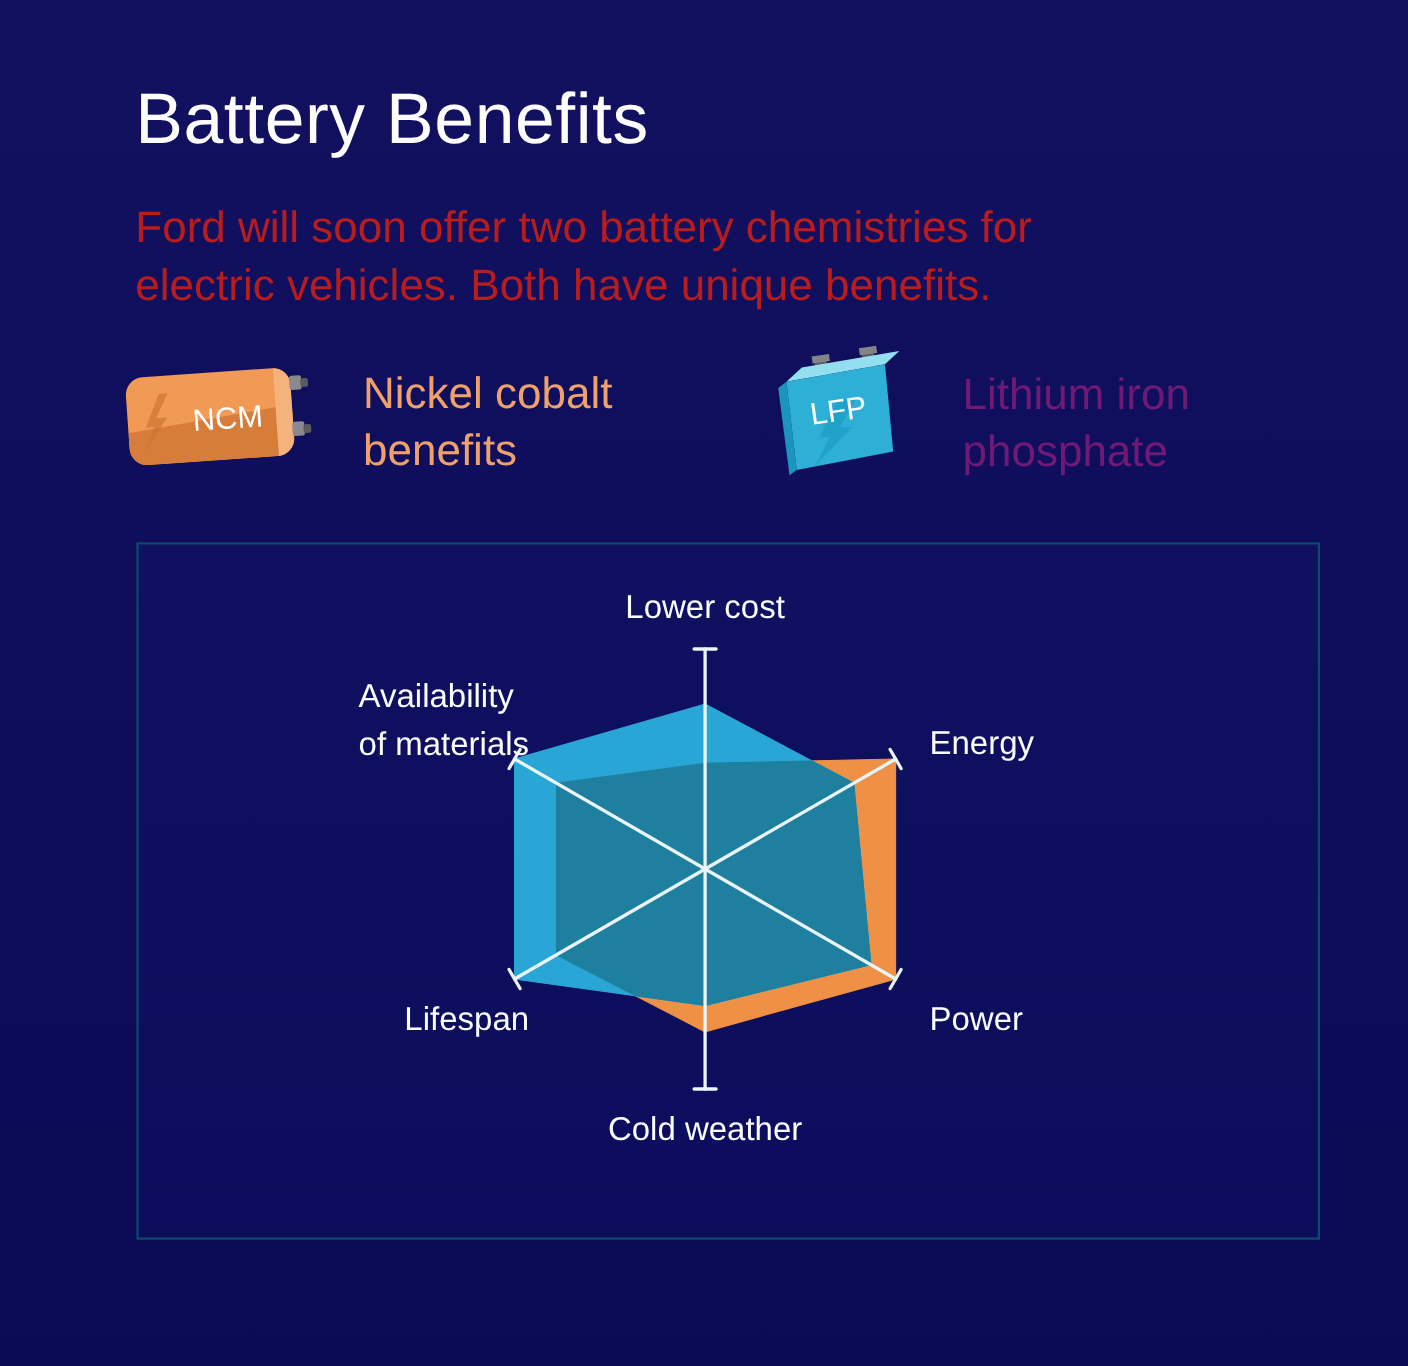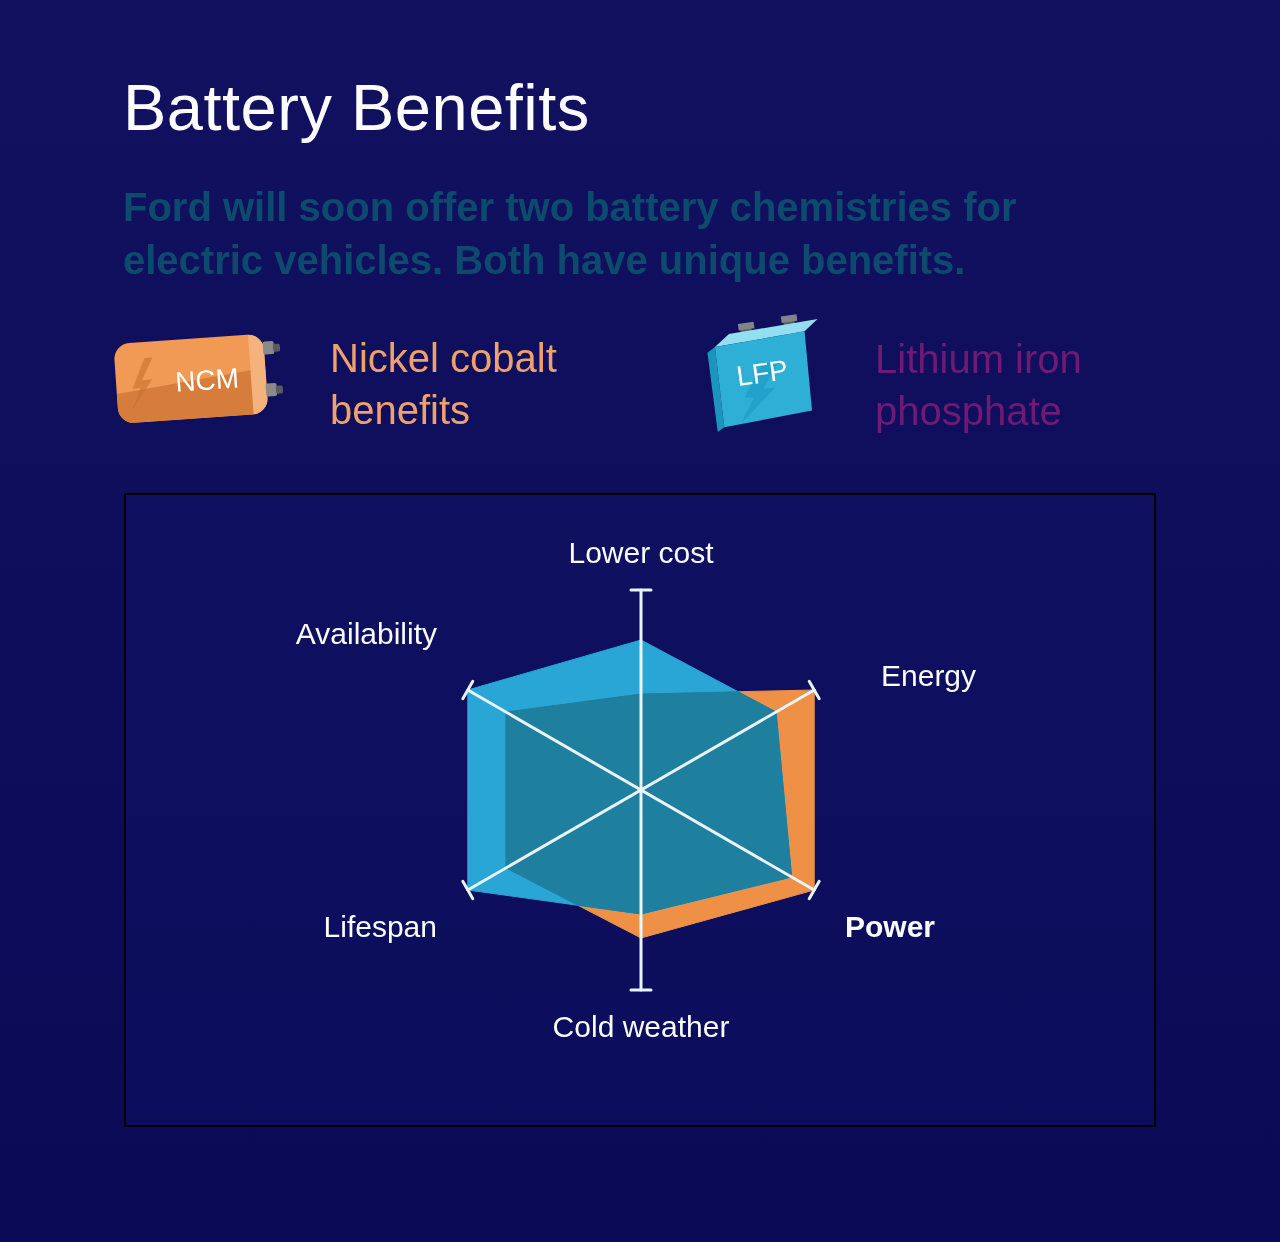--- a/index.html
+++ b/index.html
@@ -7,40 +7,40 @@
     width:1280px;height:1242px;position:relative;overflow:hidden;
     background:linear-gradient(180deg,#11115f 0%,#0d0d5c 55%,#0a0a56 100%);
     font-family:"Liberation Sans", sans-serif;
   }
   .title{
     position:absolute;left:123px;top:74px;
     font-size:65px;line-height:1.05;font-weight:400;color:#fdfdfe;letter-spacing:.5px;
   }
   .subtitle{
     position:absolute;left:123px;top:181px;
-    font-size:40px;line-height:53px;font-weight:700;color:#0c4a6e;
+    font-size:40px;line-height:53px;font-weight:400;color:#b91c1c;
   }
   .legend-name{position:absolute;font-size:40px;line-height:52px;font-weight:400;}
   .legend-name.ncm{left:330px;top:332px;color:#efa06b;}
   .legend-name.lfp{left:875px;top:333px;color:#701a75;}
   .icon-ncm{position:absolute;left:112px;top:324px;}
   .icon-lfp{position:absolute;left:700px;top:306px;}
   .panel{
     position:absolute;left:124px;top:493px;width:1028px;height:630px;
-    border:2px solid #000000;background:rgba(28,40,130,0.10);
+    border:2px solid #0c4a6e;background:rgba(28,40,130,0.10);padding-left:44px;
   }
   .radar-svg{position:absolute;left:0;top:0;}
   .axis-label{
     position:absolute;color:#fbfcfe;font-size:30px;line-height:43px;font-weight:400;
   }
   .lbl-lower-cost{left:515px;top:36px;transform:translateX(-50%);white-space:nowrap;}
   .lbl-availability{right:717px;top:117px;white-space:nowrap;}
-  .lbl-energy{left:719px;top:159px;white-space:nowrap;margin-left:36px;}
+  .lbl-energy{left:719px;top:159px;white-space:nowrap;}
   .lbl-lifespan{right:717px;top:410px;text-align:right;white-space:nowrap;}
-  .lbl-power{left:719px;top:410px;white-space:nowrap;font-weight:bold;}
+  .lbl-power{left:719px;top:410px;white-space:nowrap;}
   .lbl-cold{left:515px;top:510px;transform:translateX(-50%);text-align:left;white-space:nowrap;}
 </style>
 </head>
 <body>
 
 <div class="title">Battery Benefits</div>
 
 <div class="subtitle">
   <div>Ford will soon offer two battery chemistries for</div>
   <div>electric vehicles. Both have unique benefits.</div>
@@ -109,20 +109,21 @@
         <line x1="693.2050807568878" y1="386.3397459621556" x2="683.2050807568878" y2="403.6602540378443" stroke="#e9f4fb" stroke-width="3" stroke-linecap="round"></line>
         <line x1="525" y1="495" x2="505" y2="495" stroke="#e9f4fb" stroke-width="3" stroke-linecap="round"></line>
         <line x1="346.7949192431123" y1="403.6602540378445" x2="336.7949192431123" y2="386.33974596215575" stroke="#e9f4fb" stroke-width="3" stroke-linecap="round"></line>
         <line x1="336.7949192431123" y1="203.66025403784437" x2="346.7949192431123" y2="186.33974596215558" stroke="#e9f4fb" stroke-width="3" stroke-linecap="round"></line>
       </g>
   </svg>
 
   <div class="axis-label lbl-lower-cost">Lower cost</div>
   <div class="axis-label lbl-availability">
     <div>Availability</div>
+    <div>of materials</div>
   </div>
   <div class="axis-label lbl-energy">Energy</div>
   <div class="axis-label lbl-lifespan">Lifespan</div>
   <div class="axis-label lbl-power">Power</div>
   <div class="axis-label lbl-cold">
     <div>Cold weather</div>
   </div>
 </div>
 
 </body></html>

